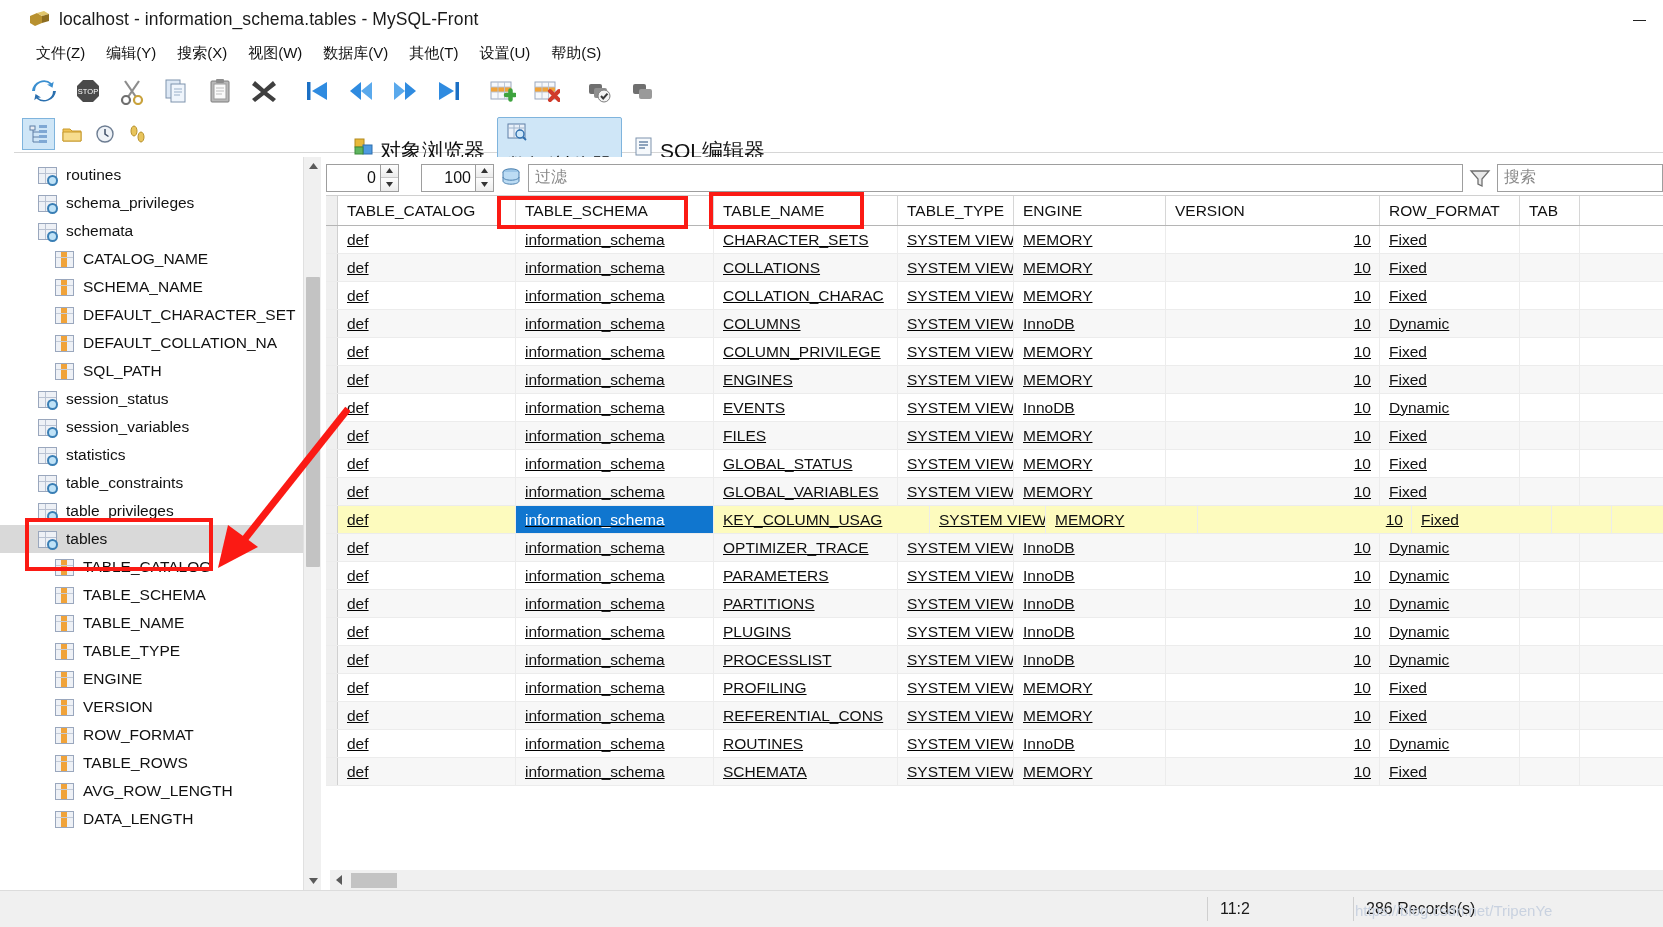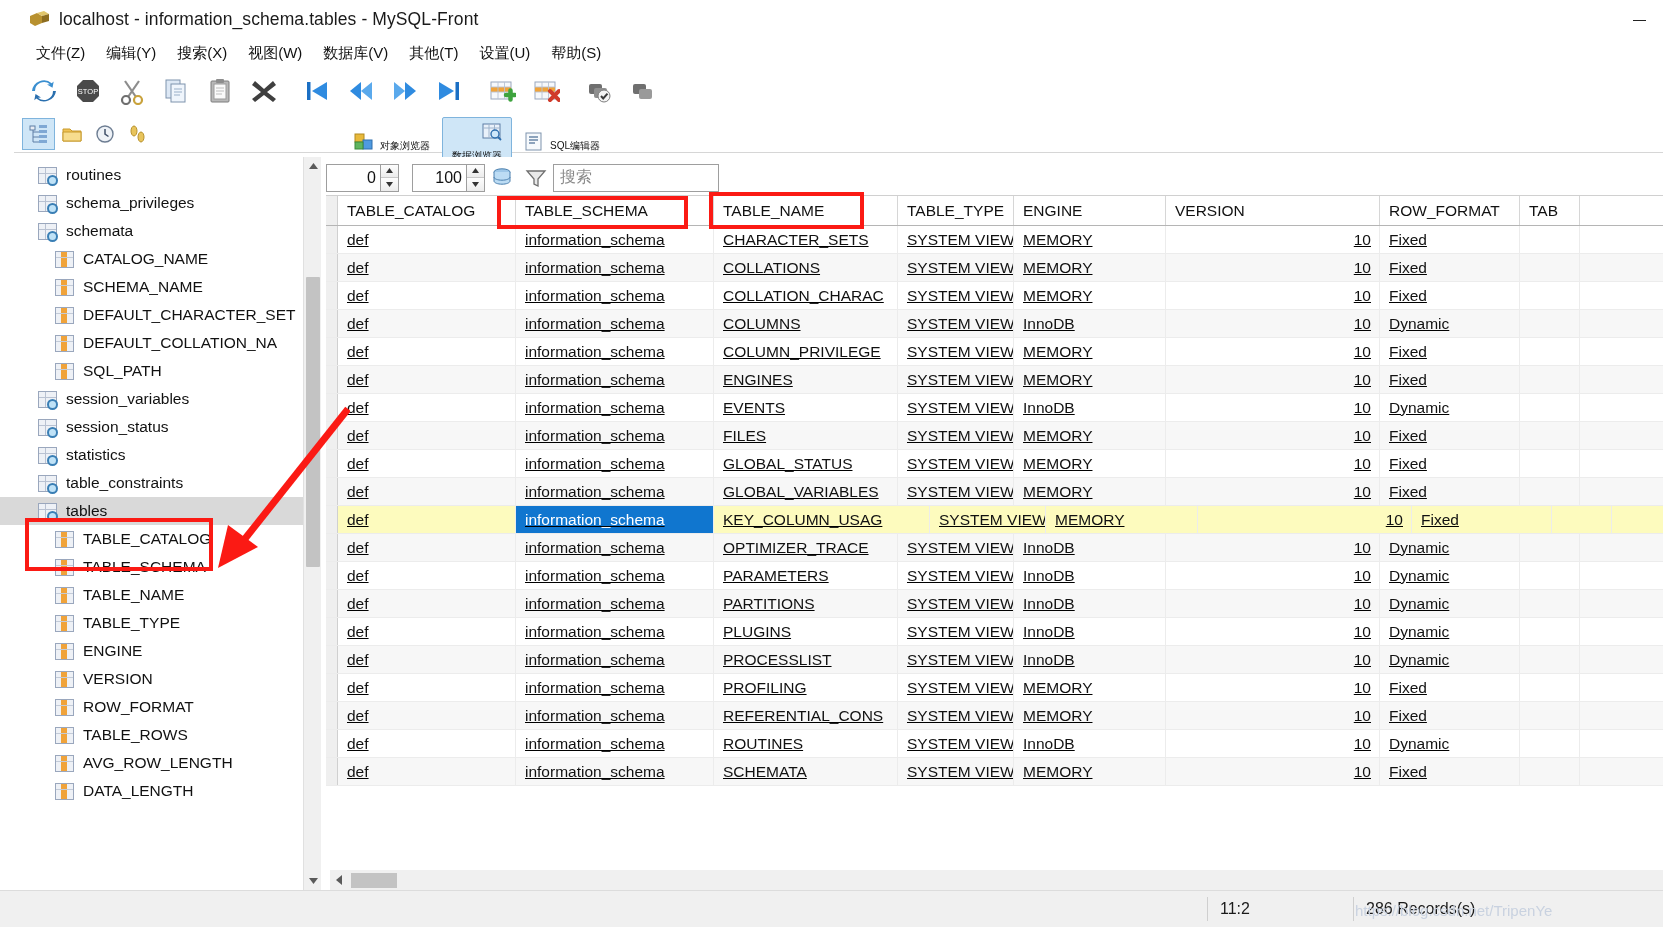--- a/index.html
+++ b/index.html
@@ -36,21 +36,21 @@
   .tb-sep { width: 9px; }
 
   
   .toolbar2 {
     height: 38px; display: flex; align-items: center; padding-left: 8px;
     background: #fff; border-bottom: 1px solid #d6d6d6; position: relative;
   }
   .tb2-btn { width: 33px; height: 32px; display: flex; align-items: center; justify-content: center; }
   .tb2-btn.active { background: #cfe6f7; border: 1px solid #7fb4dd; }
   .viewtabs { position: absolute; left: 330px; top: 2px; display: flex; align-items: center; gap: 2px; }
-  .vtab { display: flex; align-items: flex-end; gap: 6px; padding: 4px 9px; font-size: 10px; color: #111; border: 1px solid transparent; border-radius: 2px; }
+  .vtab { display: flex; align-items: flex-start; gap: 6px; padding: 4px 9px; font-size: 21px; color: #111; border: 1px solid transparent; border-radius: 2px; }
   .vtab.active { background: #cfe6f7; border: 1px solid #7fb4dd; flex-direction: column; }
 
   
   .body { position: absolute; left: 0; top: 157px; width: 1663px; height: 733px; display: flex; }
   .sidebar { width: 322px; height: 733px; background: #fff; position: relative; overflow: hidden; border-right: 1px solid #fff; }
   .tree { padding-top: 4px; }
   .tree-row { height: 28px; display: flex; align-items: center; font-size: 15.5px; color: #111; white-space: nowrap; }
   .tree-row.selected { background: #d9d9d9; }
   .tree-row.lvl1 { padding-left: 38px; }
   .tree-row.lvl2 { padding-left: 55px; }
@@ -343,39 +343,45 @@
           <span>DEFAULT_COLLATION_NA</span>
         </div>
         <div class="tree-row lvl2">
           <span class="ticon icon-col"></span>
           <span>SQL_PATH</span>
         </div>
         <div class="tree-row lvl1">
           <span class="ticon icon-table">
               <span class="mag"></span>
             </span>
+          <span>session_status</span>
+        </div>
+        <div class="tree-row lvl1">
+          <span class="ticon icon-table">
+              <span class="mag"></span>
+            </span>
           <span>session_variables</span>
         </div>
         <div class="tree-row lvl1">
           <span class="ticon icon-table">
               <span class="mag"></span>
             </span>
-          <span>session_status</span>
+          <span>statistics</span>
         </div>
         <div class="tree-row lvl1">
           <span class="ticon icon-table">
               <span class="mag"></span>
             </span>
-          <span>statistics</span>
+          <span>table_constraints</span>
         </div>
         <div class="tree-row lvl1">
           <span class="ticon icon-table">
               <span class="mag"></span>
             </span>
-          <span>table_constraints</span>
+          <span>table_privileges</span>
         </div>
         <div class="tree-row lvl1 selected">
           <span class="ticon icon-table">
               <span class="mag"></span>
             </span>
           <span>tables</span>
         </div>
         <div class="tree-row lvl2">
           <span class="ticon icon-col"></span>
           <span>TABLE_CATALOG</span>
@@ -444,21 +450,21 @@
                   <path d="M3.5 0 L7 5 L0 5 Z" fill="#333"></path>
                 </svg>
             </div>
             <div class="spin-b">
               <svg width="7" height="5" viewBox="0 0 7 5">
                   <path d="M3.5 5 L0 0 L7 0 Z" fill="#333"></path>
                 </svg>
             </div>
           </div>
         </div>
-        <div class="spin" style="margin-left:13px;justify-content:space-between;">
+        <div class="spin" style="margin-left:22px;justify-content:space-between;">
           <div class="spin-input">100</div>
           <div class="spin-btns">
             <div class="spin-b">
               <svg width="7" height="5" viewBox="0 0 7 5">
                   <path d="M3.5 0 L7 5 L0 5 Z" fill="#333"></path>
                 </svg>
             </div>
             <div class="spin-b">
               <svg width="7" height="5" viewBox="0 0 7 5">
                   <path d="M3.5 5 L0 0 L7 0 Z" fill="#333"></path>
@@ -466,20 +472,21 @@
             </div>
           </div>
         </div>
         <div class="fb-icon">
           <svg width="22" height="22" viewBox="0 0 22 22">
             <ellipse cx="11" cy="5" rx="8" ry="3.2" fill="#9ec7e8" stroke="#4a7fae"></ellipse>
             <path d="M3 5v9c0 1.8 3.6 3.2 8 3.2s8-1.4 8-3.2V5" fill="#bcdcf4" stroke="#4a7fae"></path>
             <path d="M3 10c0 1.8 3.6 3.2 8 3.2s8-1.4 8-3.2" fill="none" stroke="#4a7fae"></path>
           </svg>
         </div>
+        <div class="filter-input">过滤</div>
         <div class="fb-icon">
           <svg width="22" height="22" viewBox="0 0 22 22">
             <path d="M2 4h18l-7 8v7l-4-2v-5z" fill="#e9e9e9" stroke="#6f6f6f" stroke-width="1.3"></path>
           </svg>
         </div>
         <div class="search-input">搜索</div>
       </div>
 
       <div class="grid-wrap">
 

